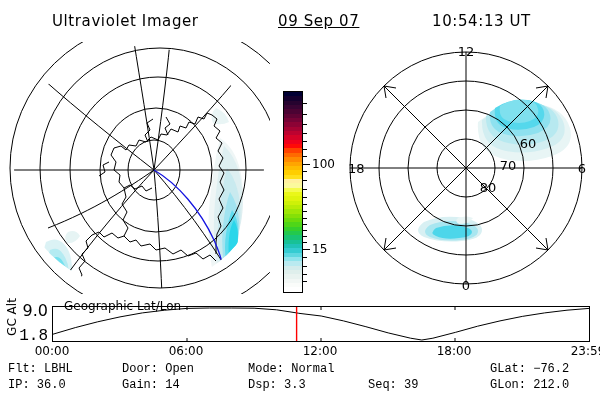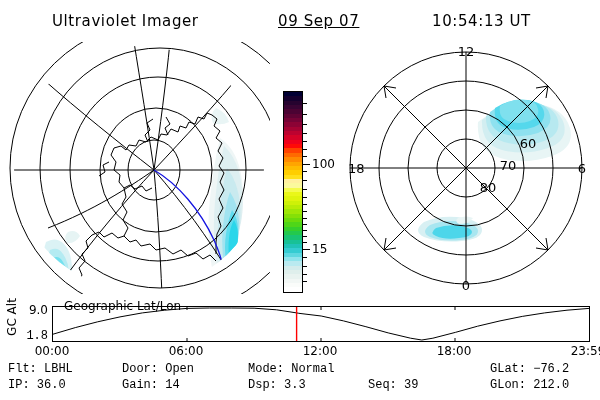--- a/index.html
+++ b/index.html
@@ -110,21 +110,21 @@
     width: 60px;
     text-align: center;
     transform: rotate(-90deg);
     transform-origin: center center;
     font-size: 12px;
     white-space: nowrap;
   }
   .ts-ytick {
     position: absolute;
     right: 0;
-    font-size: 12px;
+    font-size: 16px;
     white-space: nowrap;
     transform: translateY(-50%);
   }
   #ts-ytick-wrap {
     position: absolute;
     left: 14px; top: 14px;
     width: 34px; height: 36px;
   }
   #ts-plotbox {
     position: absolute;

